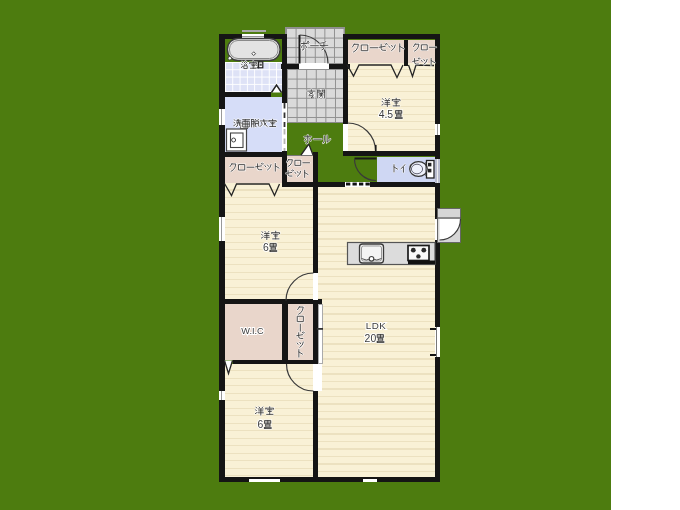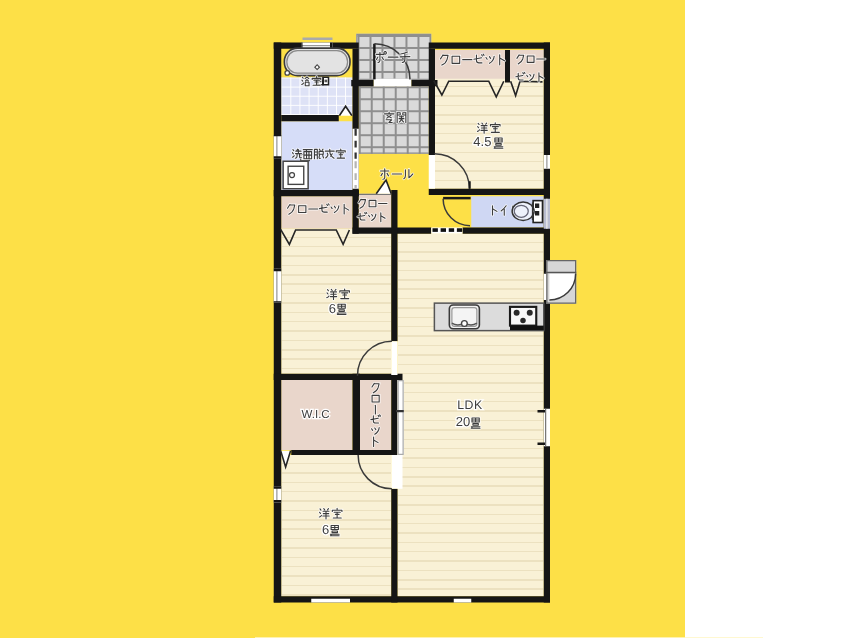--- a/index.html
+++ b/index.html
@@ -1,15 +1,15 @@
 <!DOCTYPE html>
 <html><head><meta charset="utf-8">
 <style>
 html,body{margin:0;padding:0;background:#ffffff;}
-#plan{position:relative;width:548px;height:510px;background:#fde047;overflow:hidden;font-family:"Liberation Sans",sans-serif;}
+#plan{position:relative;width:611px;height:510px;background:#4d7c0f;overflow:hidden;font-family:"Liberation Sans",sans-serif;}
 #plan div{pointer-events:none;}
 </style></head>
 <body>
 <div id="plan">
 <div style="position:absolute;left:284.5px;top:27px;width:60.5px;height:36.5px;background-color:#dadada;background-image:linear-gradient(#8f8f8f 1.4px, rgba(0,0,0,0) 1.4px),linear-gradient(90deg,#8f8f8f 1.4px, rgba(0,0,0,0) 1.4px);background-size:9.6px 9.6px;border:1px solid #909090;box-sizing:border-box;"></div>
     <div style="position:absolute;left:287px;top:69px;width:56px;height:54px;background-color:#dadada;background-image:linear-gradient(#8f8f8f 1.4px, rgba(0,0,0,0) 1.4px),linear-gradient(90deg,#8f8f8f 1.4px, rgba(0,0,0,0) 1.4px);background-size:9.6px 9.6px;"></div>
     <div style="position:absolute;left:224.5px;top:62px;width:57.5px;height:30px;background-color:#dee2f6;background-image:linear-gradient(#ffffff 1px, rgba(0,0,0,0) 1px),linear-gradient(90deg,#ffffff 1px, rgba(0,0,0,0) 1px);background-size:7.3px 7.3px;"></div>
     <div style="position:absolute;left:224.5px;top:96.5px;width:57.5px;height:55.5px;background:#d6ddf8;"></div>
     <div style="position:absolute;left:377px;top:157px;width:57.5px;height:25px;background:#cfd7f3;"></div>
     <div style="position:absolute;left:224.5px;top:157px;width:57.5px;height:26px;background:#e9d6cb;"></div>

